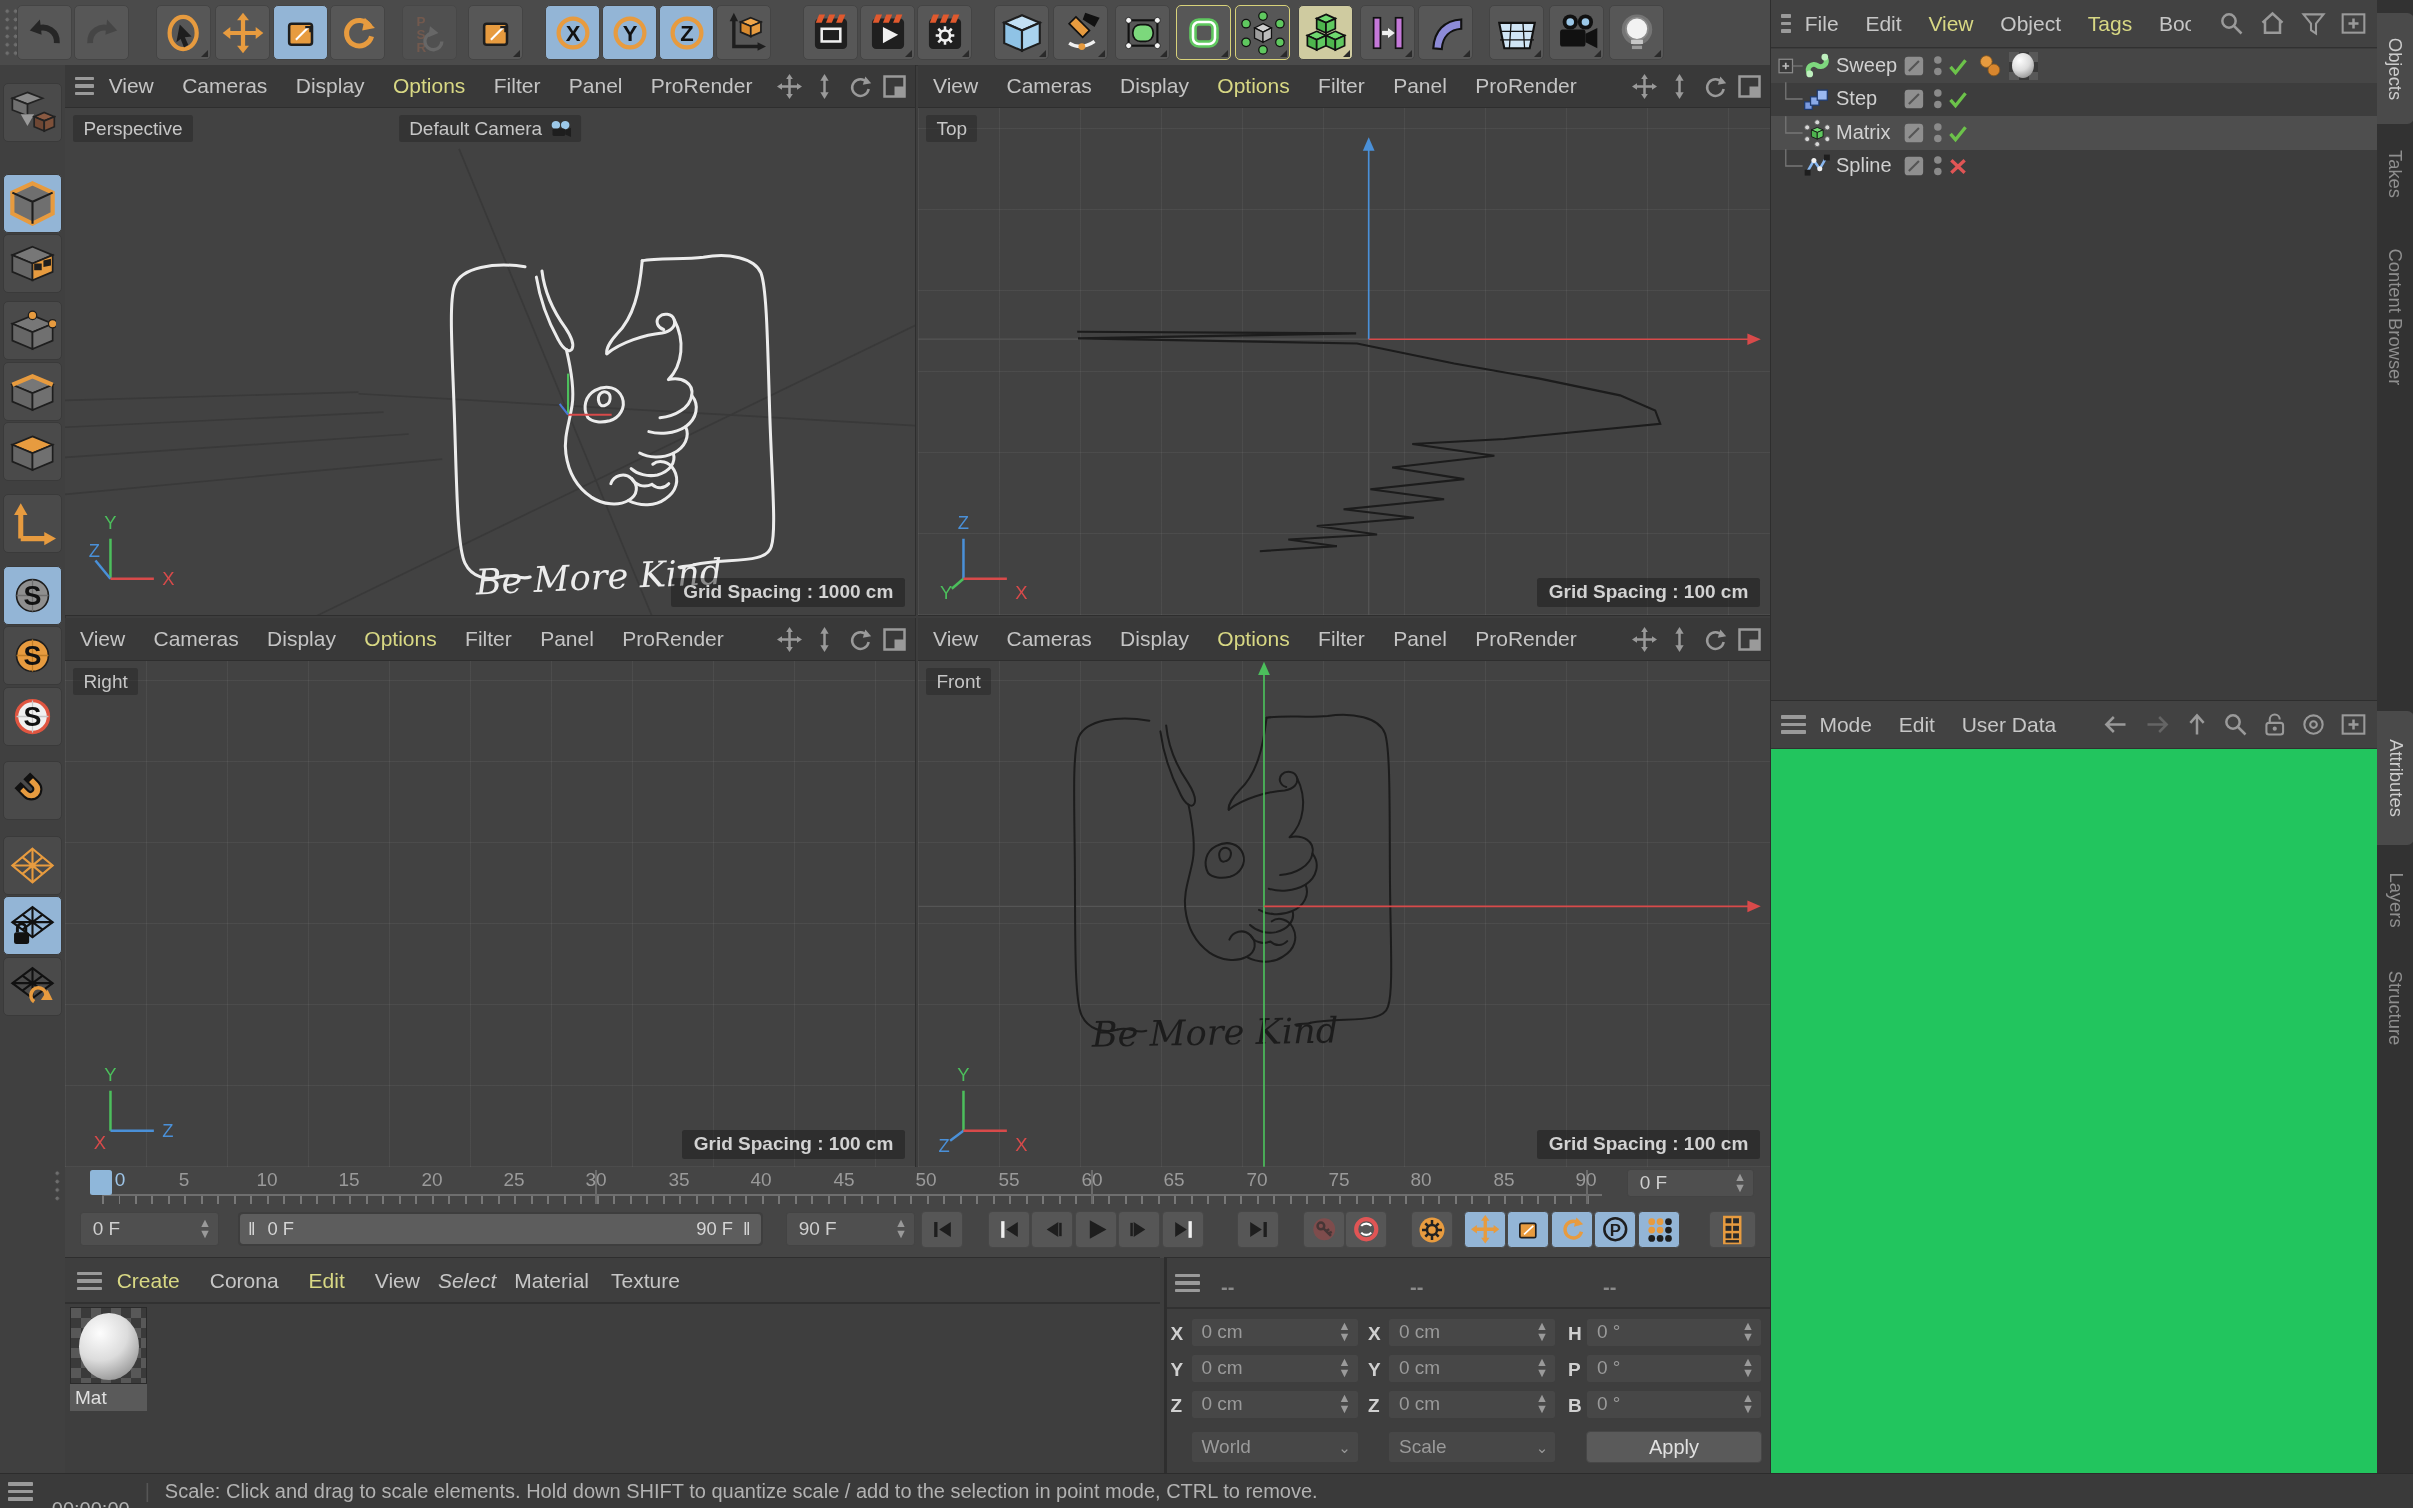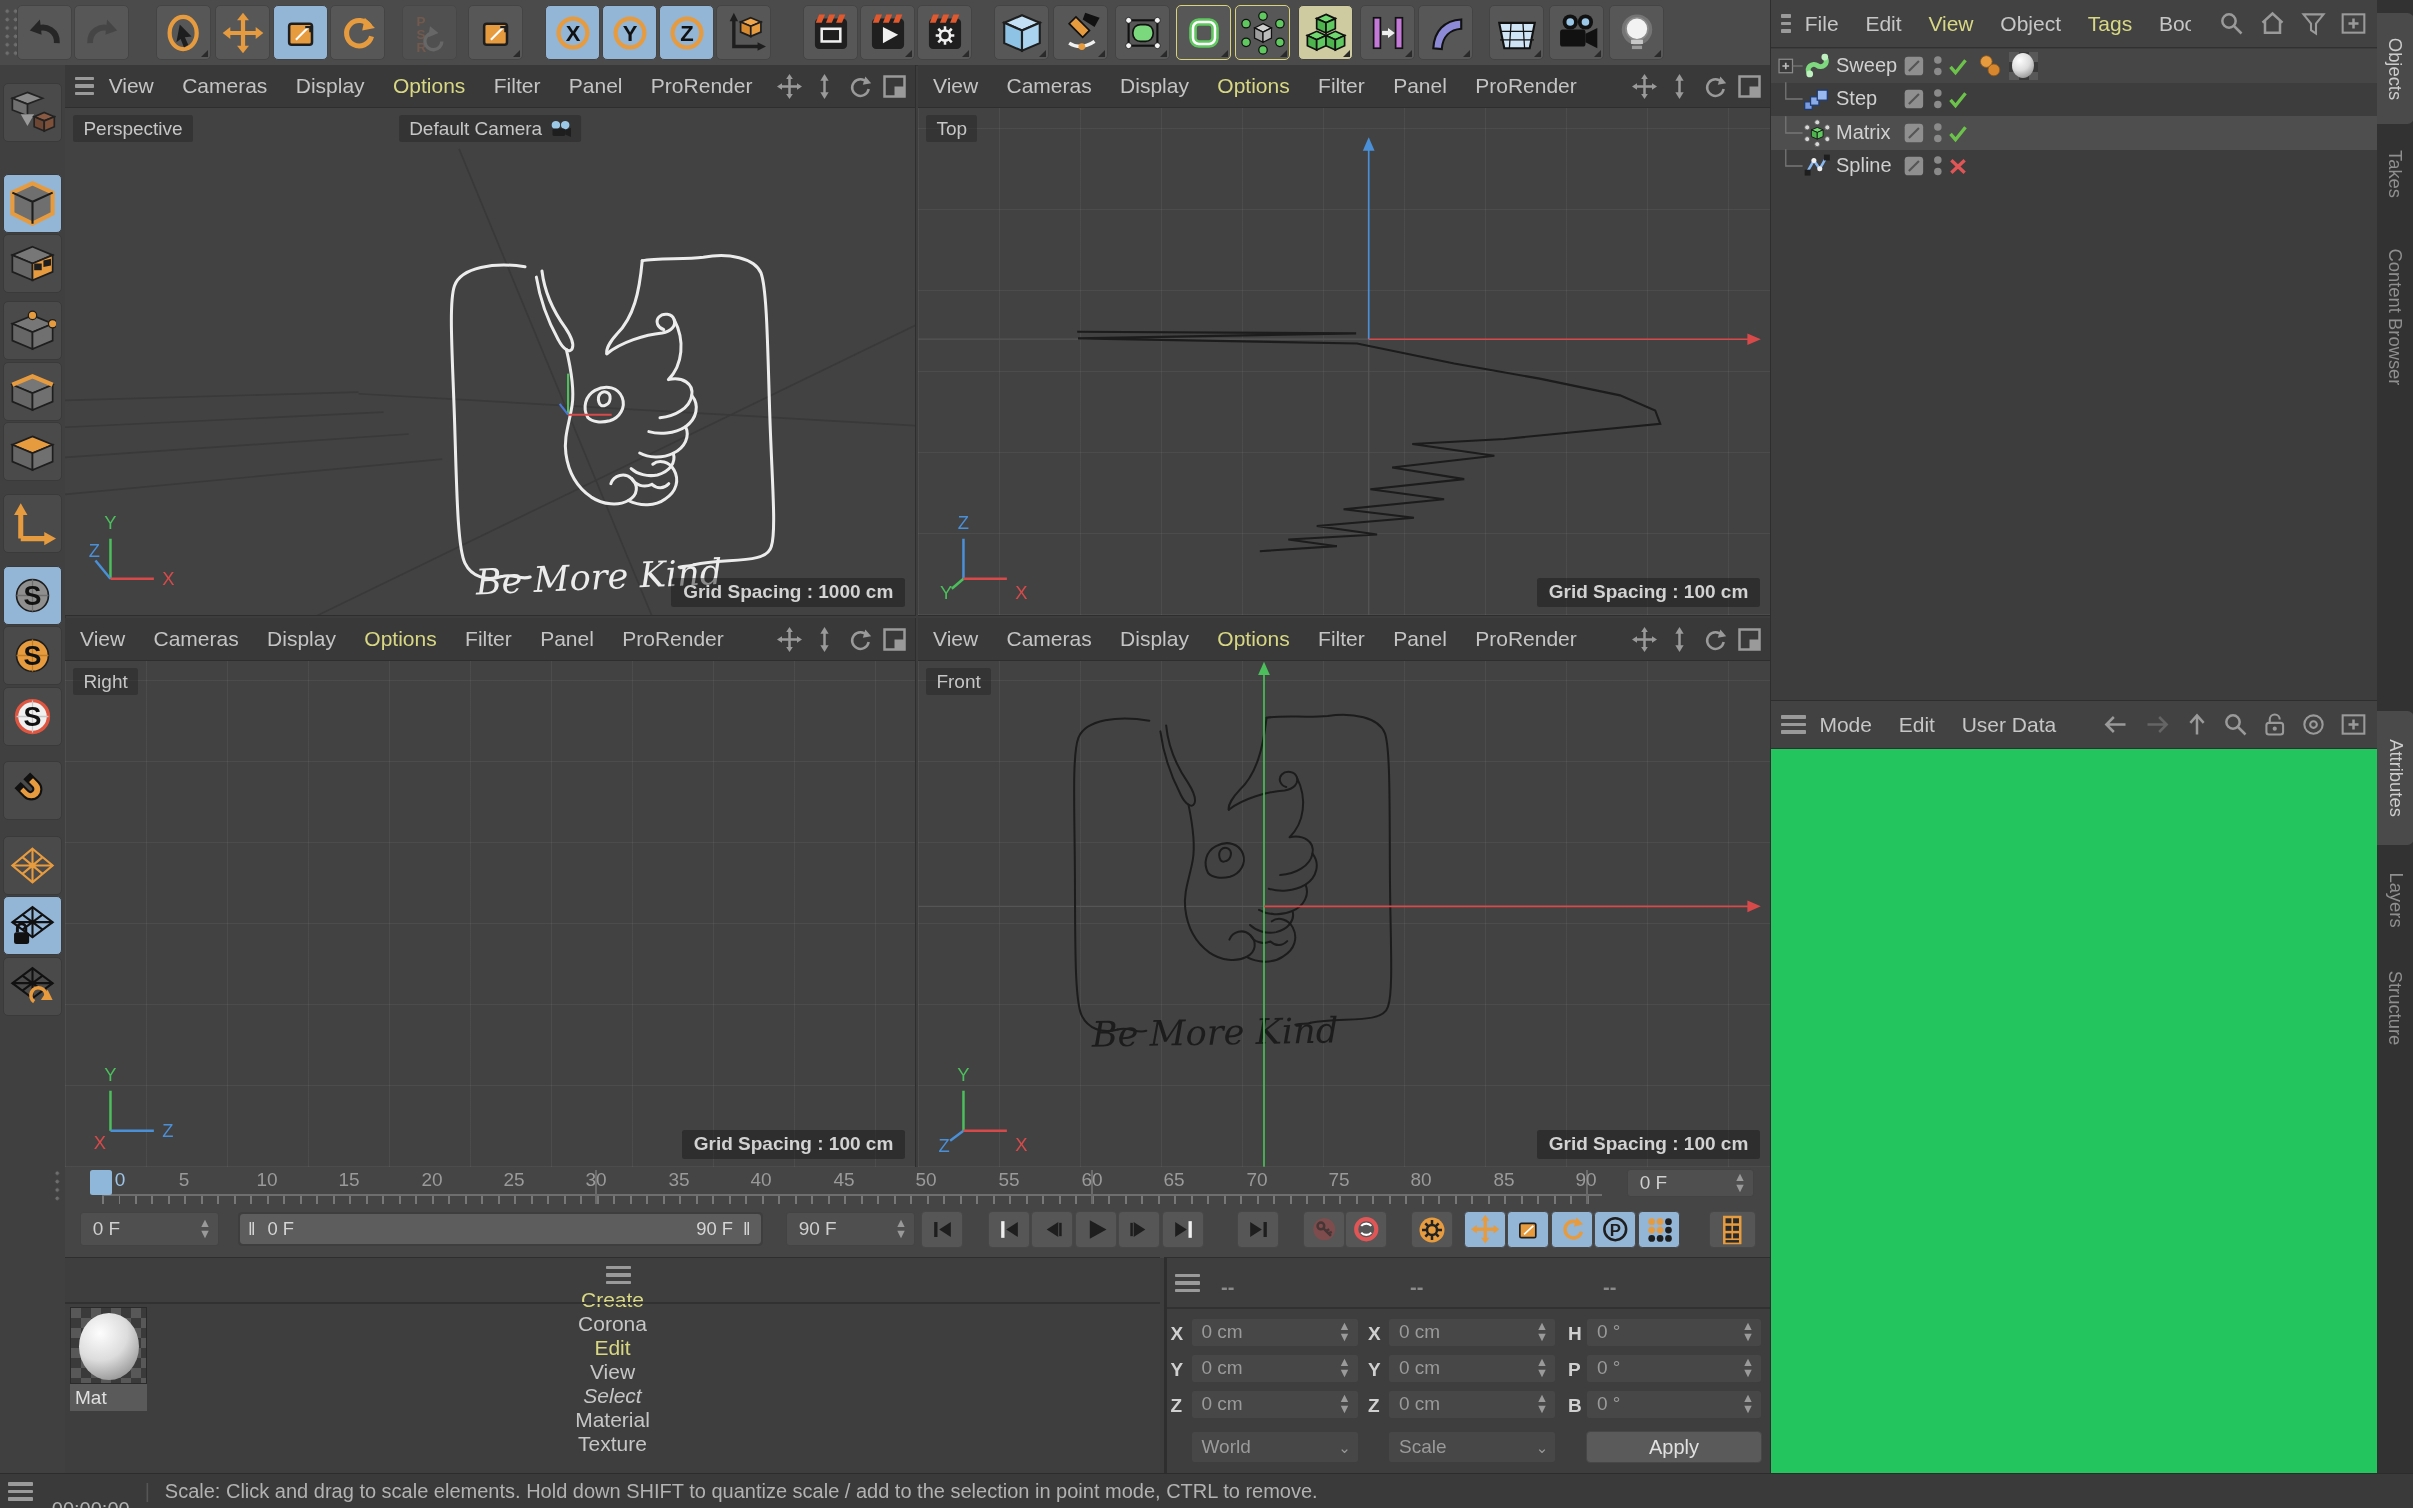--- a/index.html
+++ b/index.html
@@ -880,21 +880,21 @@
             <rect x="18" y="14" width="7" height="6"></rect>
             <rect x="9" y="23" width="7" height="6"></rect>
             <rect x="18" y="23" width="7" height="6"></rect>
             <rect x="9" y="31" width="16" height="3"></rect>
           </g>
         </svg>
       </div>
 </div>
 
 <div class="abs matpanel">
-  <div class="abs" style="left:0;top:3.4px;width:1095px;height:39px;display:flex;align-items:center;font-size:21px;color:#c6c6c6;flex-direction:column;">
+  <div class="abs" style="left:0;top:3.4px;width:1095px;height:39px;display:flex;align-items:center;font-size:21px;color:#c6c6c6;">
     <span class="hamb" style="margin-left:11.7px;">
           <div></div>
           <div></div>
           <div></div>
         </span>
     <span style="margin:0 15px;color:#d8d884;">Create</span>
     <span style="margin:0 15px;">Corona</span>
     <span style="margin:0 15px;color:#d8d884;">Edit</span>
     <span style="margin:0 15px;">View</span>
     <span style="margin:0 3px;font-style:italic;">Select</span>

